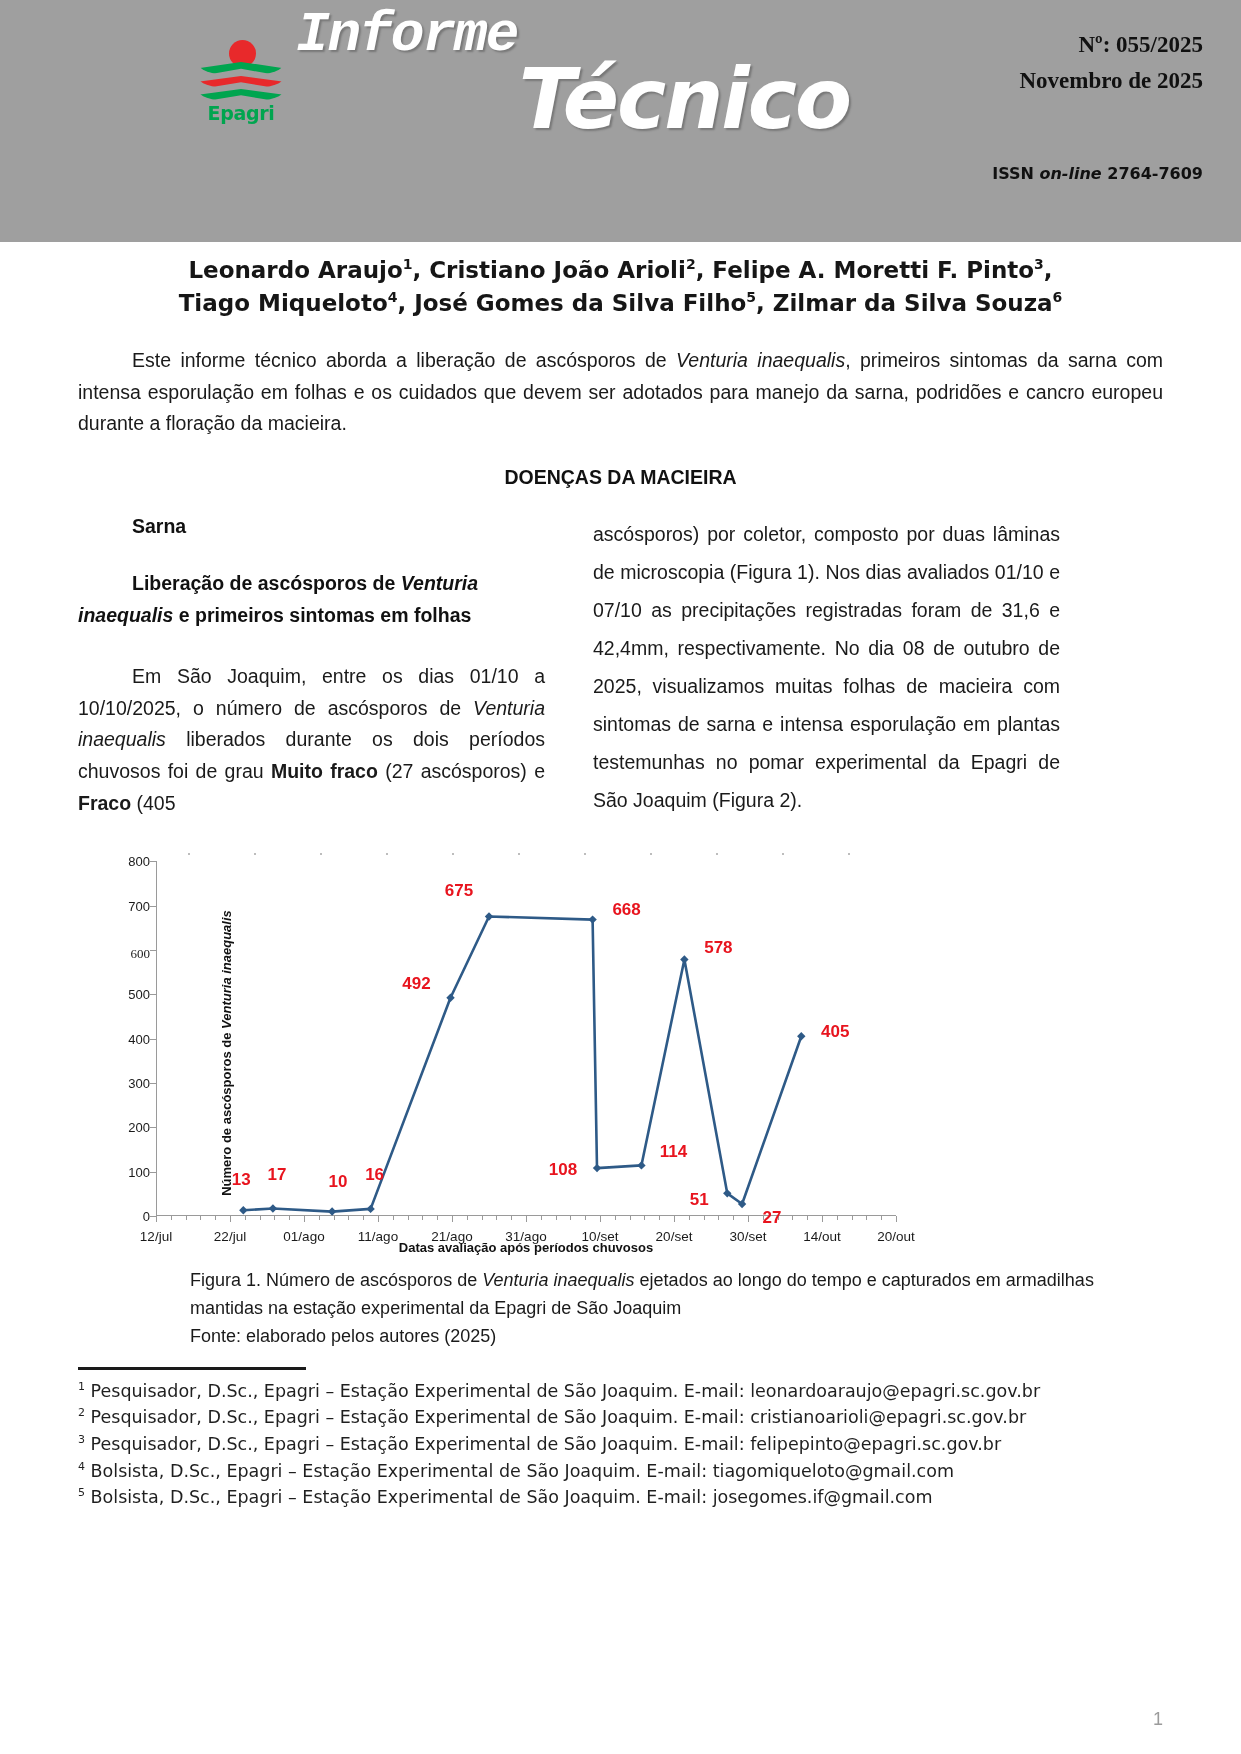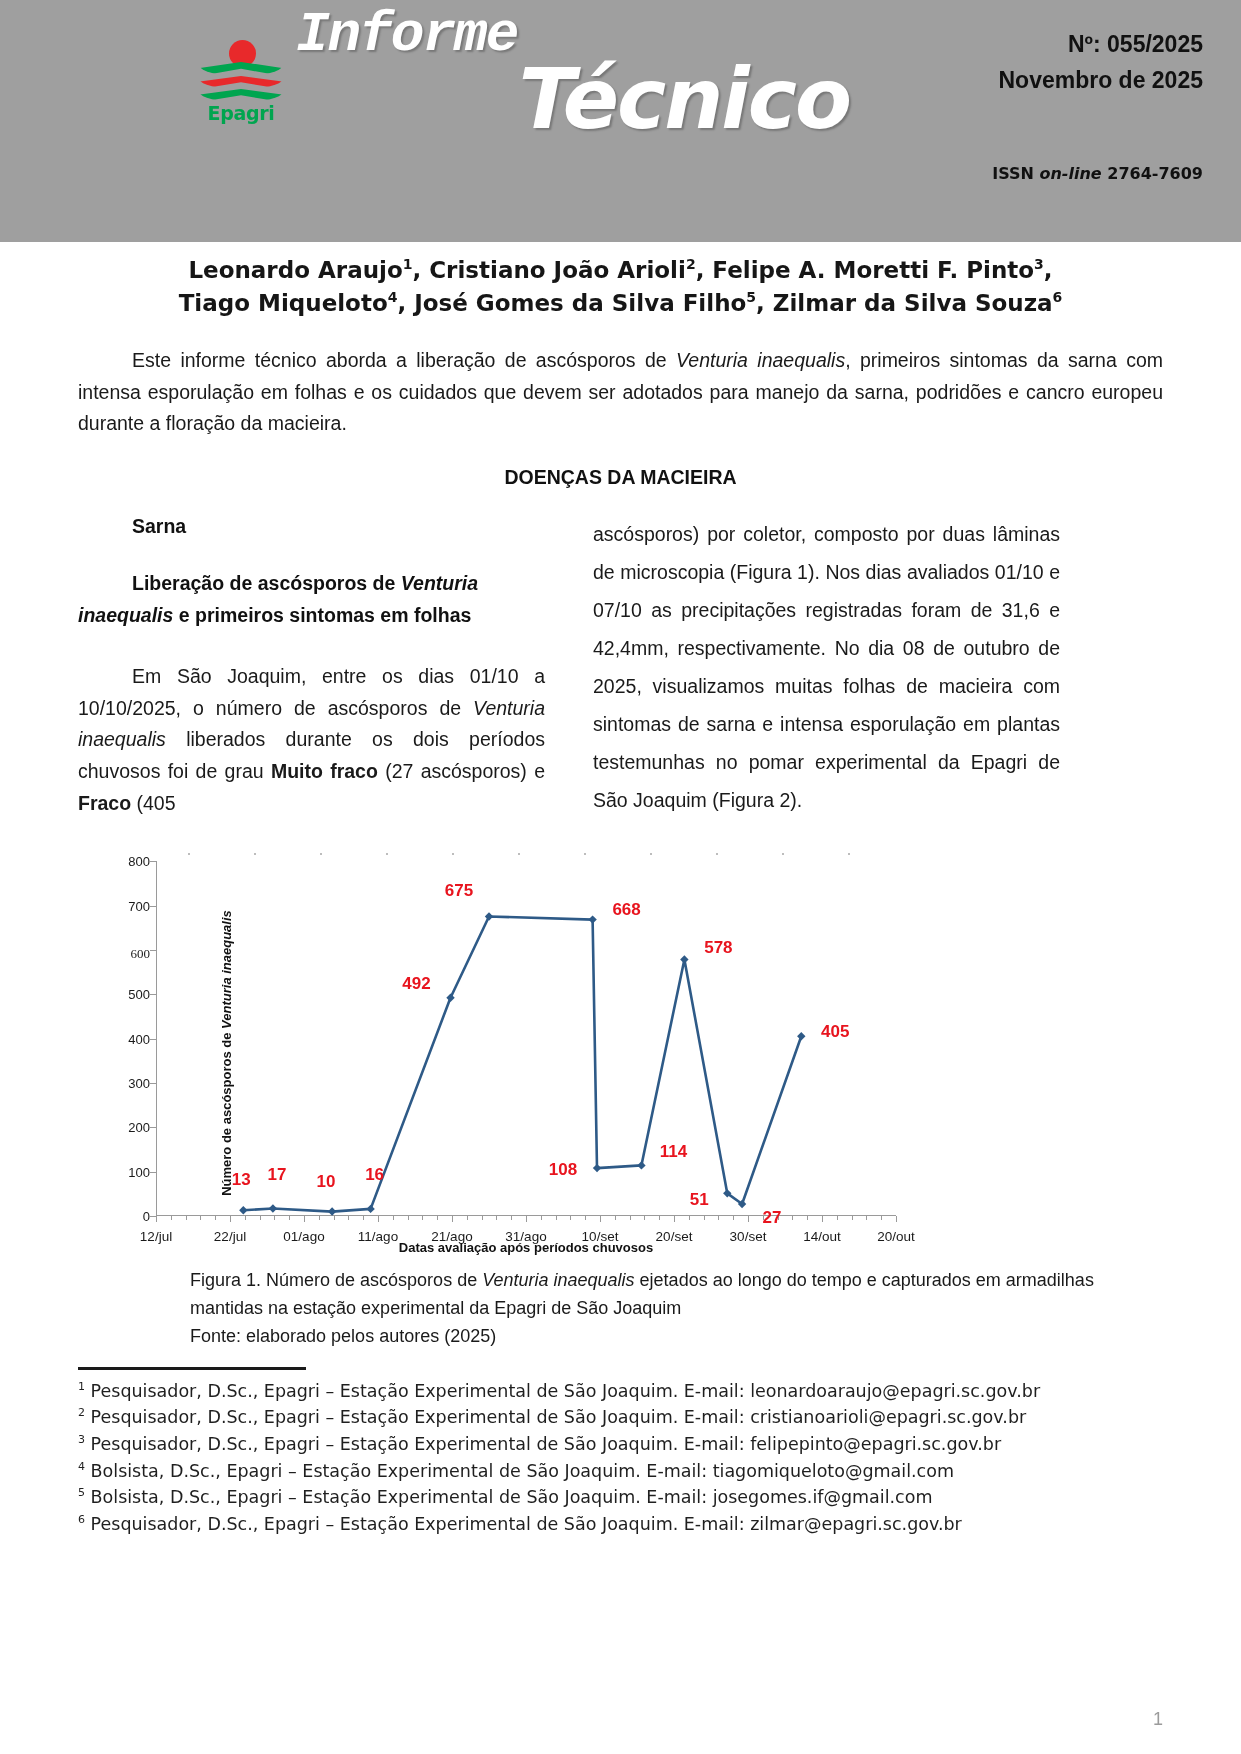--- a/index.html
+++ b/index.html
@@ -65,21 +65,21 @@
     color: #ffffff; font-style: italic; font-weight: bold;
     font-family: "DejaVu Sans", sans-serif;
     line-height: .92;
     text-shadow: 2px 2px 2px rgba(0,0,0,.25);
   }
   .wordmark .l1 { font-size: 56px; display:block; letter-spacing: -2px; font-family: Liberation Mono, monospace; }
   .wordmark .l2 { font-size: 83px; display:block; text-align: right; padding-right: 6px; letter-spacing: -2px;}
   .issue-no {
     position: absolute; right: 38px; top: 27px; text-align: right;
     font-weight: bold; font-size: 23px; color: #111; line-height: 1.55;
-    font-family: Liberation Sans, sans-serif;
+    font-family: Liberation Serif, serif;
   }
   .issn {
     position: absolute; right: 38px; top: 164px; text-align: right;
     font-weight: bold; font-size: 16px; color: #111;
     font-family: "DejaVu Sans", sans-serif;
   }
   .issn i { font-style: italic; }
 
   
   .doc { position: absolute; left: 0; top: 242px; width: 1241px; padding: 0 78px; }
@@ -310,21 +310,21 @@
             <div class="xtick-mark" style="left: 636.4px; height: 4px; bottom: -4px;"></div>
             <div class="xtick-mark" style="left: 651.2px; height: 4px; bottom: -4px;"></div>
             <div class="xtick-mark" style="left: 666px; height: 6px; bottom: -6px;"></div>
             <div class="xtick-mark" style="left: 680.8px; height: 4px; bottom: -4px;"></div>
             <div class="xtick-mark" style="left: 695.6px; height: 4px; bottom: -4px;"></div>
             <div class="xtick-mark" style="left: 710.4px; height: 4px; bottom: -4px;"></div>
             <div class="xtick-mark" style="left: 725.2px; height: 4px; bottom: -4px;"></div>
             <div class="xtick-mark" style="left: 740px; height: 6px; bottom: -6px;"></div>
             <div class="dot-label" style="left: 85.32px; top: 319.231px;">13</div>
             <div class="dot-label" style="left: 120.92px; top: 313.456px;">17</div>
-            <div class="dot-label" style="left: 170px; top: 320.562px;">10</div>
+            <div class="dot-label" style="left: 182px; top: 320.562px;">10</div>
             <div class="dot-label" style="left: 218.6px; top: 313.9px;">16</div>
             <div class="dot-label" style="left: 260.52px; top: 122.675px;">492</div>
             <div class="dot-label" style="left: 303px; top: 29.4688px;">675</div>
             <div class="dot-label" style="left: 470.6px; top: 48.575px;">668</div>
             <div class="dot-label" style="left: 407.04px; top: 309.075px;">108</div>
             <div class="dot-label" style="left: 517.44px; top: 290.413px;">114</div>
             <div class="dot-label" style="left: 562.36px; top: 86.5125px;">578</div>
             <div class="dot-label" style="left: 543.28px; top: 338.369px;">51</div>
             <div class="dot-label" style="left: 616.08px; top: 357.019px;">27</div>
             <div class="dot-label" style="left: 679.28px; top: 171.281px;">405</div>
@@ -338,18 +338,17 @@
       </div>
     </div>
 
     <div class="footnote-rule"></div>
     <div class="footnotes" id="footnotes">
         <div><sup>1</sup><span> Pesquisador, D.Sc., Epagri – Estação Experimental de São Joaquim. E-mail: leonardoaraujo@epagri.sc.gov.br</span></div>
         <div><sup>2</sup><span> Pesquisador, D.Sc., Epagri – Estação Experimental de São Joaquim. E-mail: cristianoarioli@epagri.sc.gov.br</span></div>
         <div><sup>3</sup><span> Pesquisador, D.Sc., Epagri – Estação Experimental de São Joaquim. E-mail: felipepinto@epagri.sc.gov.br</span></div>
         <div><sup>4</sup><span> Bolsista, D.Sc., Epagri – Estação Experimental de São Joaquim. E-mail: tiagomiqueloto@gmail.com</span></div>
         <div><sup>5</sup><span> Bolsista, D.Sc., Epagri – Estação Experimental de São Joaquim. E-mail: josegomes.if@gmail.com</span></div>
-        <div><sup>6</sup><span> Pesquisador, D.Sc., Epagri – Estação Experimental de São Joaquim. E-mail: zilmar@epagri.sc.gov.br</span></div>
       </div>
   </div>
 
   <div class="pagenum">1</div>
 </div>
 
 </body></html>

